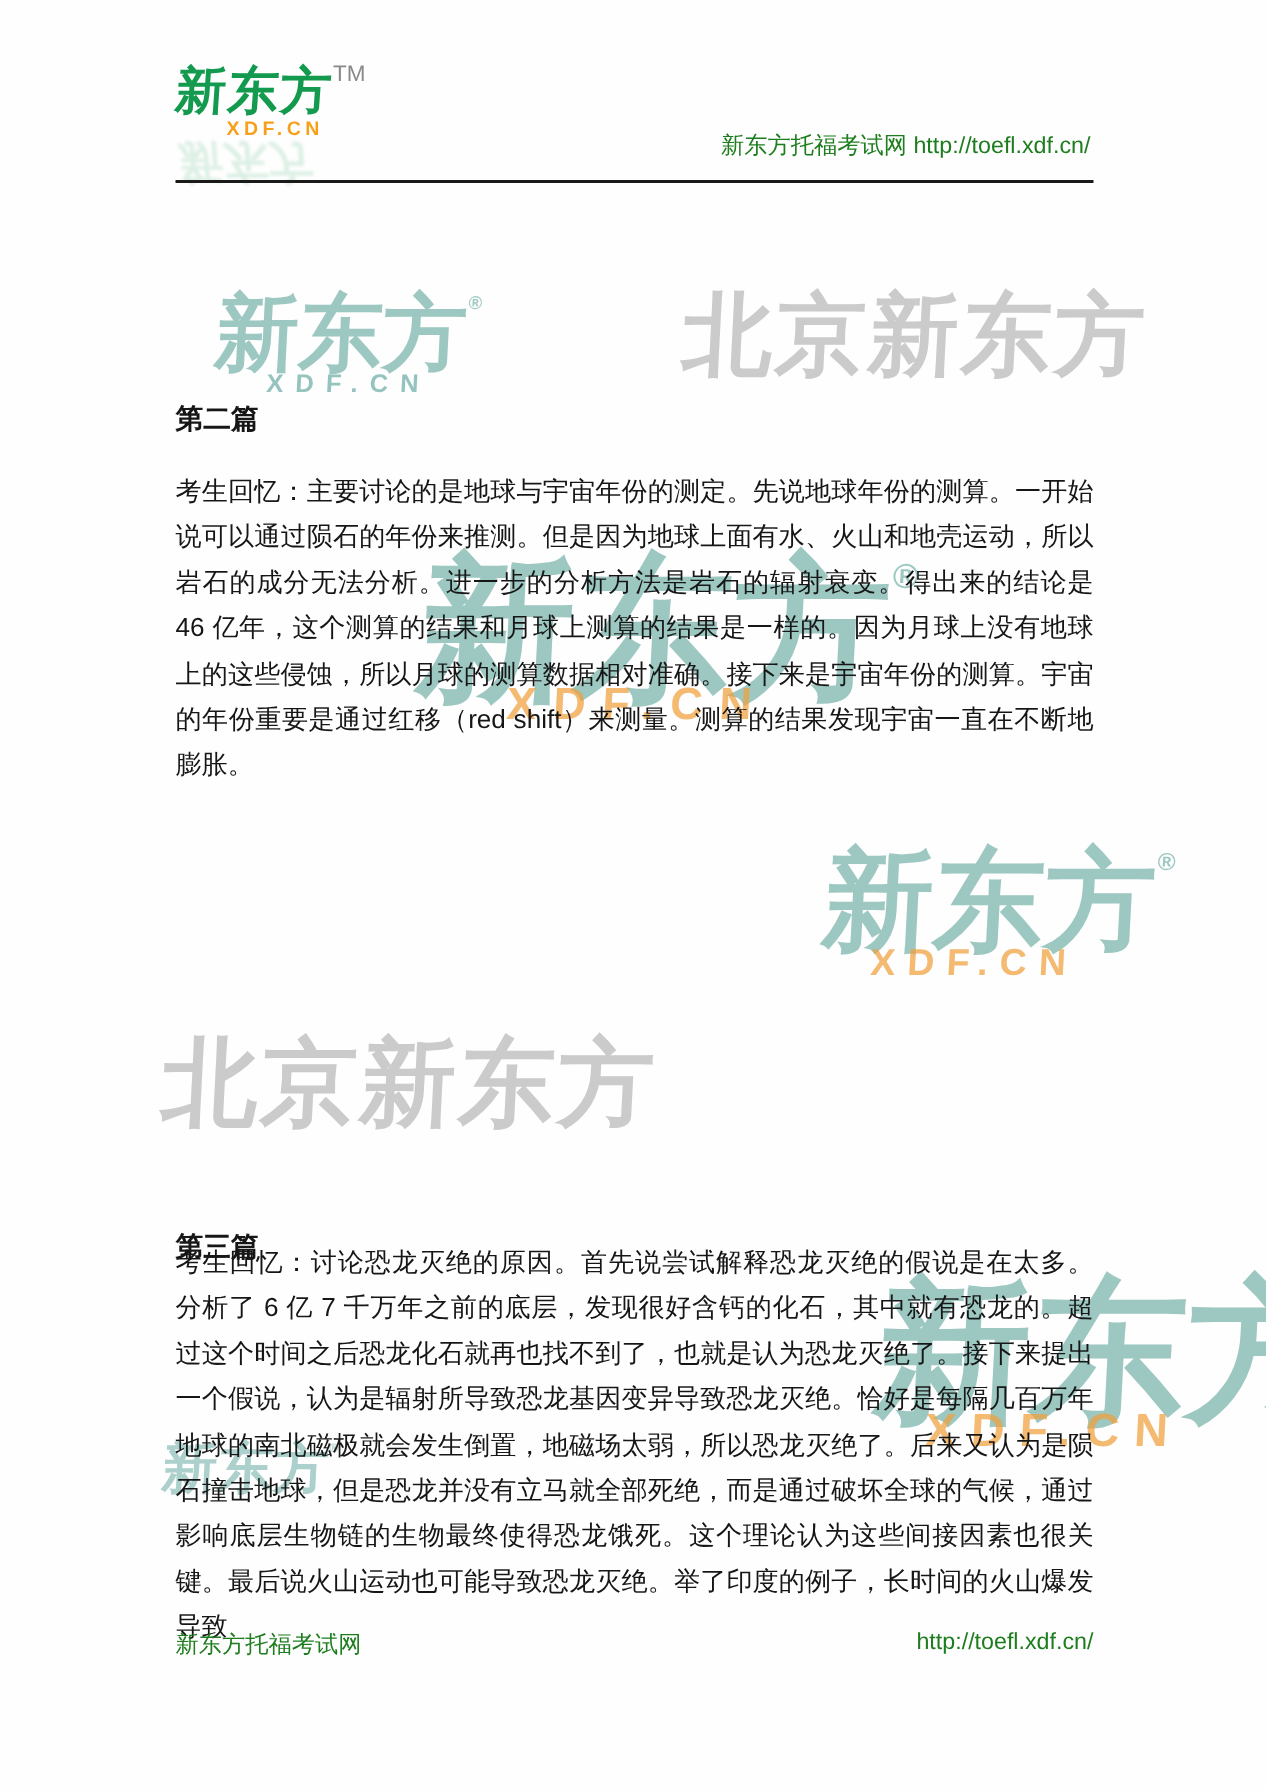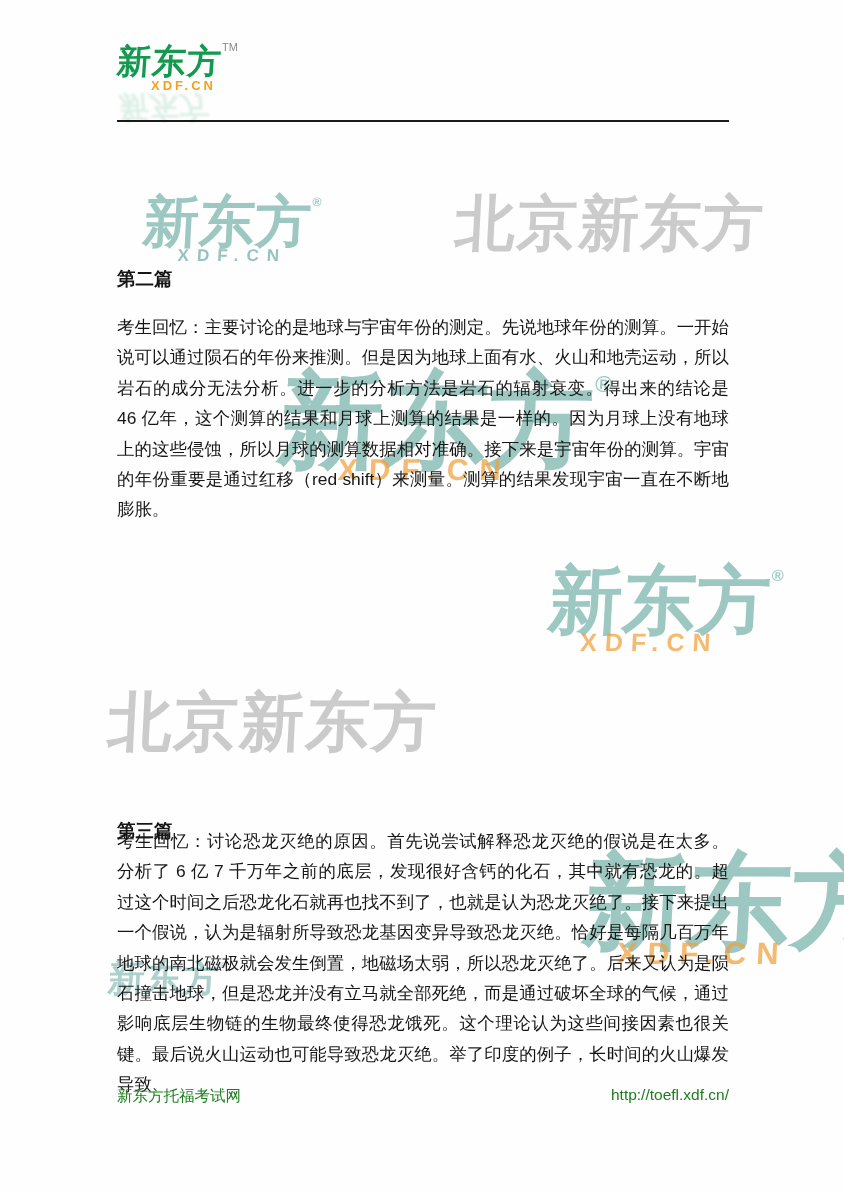--- a/index.html
+++ b/index.html
@@ -5,21 +5,21 @@
   html,body{margin:0;padding:0;background:#e8e8e8;}
   .page{
     position:relative;width:844px;height:1193px;margin:0 auto;
     background:#fefefe;overflow:hidden;
     font-family:"Liberation Sans","DejaVu Sans",sans-serif;
     color:#161616;
   }
   
   .logo{position:absolute;left:117px;top:44px;z-index:2;line-height:1;}
   .logo-cn{font-size:34px;font-weight:bold;color:#149a4e;letter-spacing:1px;display:inline-block;transform:skewX(-4deg);}
-  .logo-tm{font-size:11px;color:#8a8a8a;vertical-align:top;position:relative;top:-2px;margin-top:32px;}
+  .logo-tm{font-size:15px;color:#8a8a8a;vertical-align:top;position:relative;top:-2px;margin-top:32px;}
   .logo-sub{font-size:13px;font-weight:bold;color:#f7a11a;letter-spacing:3px;padding-left:34px;margin-top:1px;}
   .logo-reflect{font-size:30px;font-weight:bold;color:#149a4e;opacity:.14;transform:scaleY(-1) skewX(-4deg);filter:blur(1px);margin-top:0;padding-left:2px;}
   .header-site{position:absolute;top:87px;right:117px;z-index:2;font-size:15.5px;color:#1e7d1e;white-space:nowrap;}
   .header-divider{position:absolute;left:117px;top:120px;width:612px;height:2px;background:#1a1a1a;z-index:2;}
   
   .para{position:absolute;left:117px;width:612px;z-index:2;
         font-size:17.4px;line-height:30.4px;text-align:justify;text-align-last:left;}
   .sec-title{position:absolute;left:117px;z-index:2;font-size:18.5px;font-weight:bold;}
   #para-intro{top:124px;}
   #sec2-title{top:266px;}
@@ -53,20 +53,25 @@
 </head>
 <body>
 
 <div class="page">
 
   <div class="logo">
     <span class="logo-cn">新东方</span><span class="logo-tm">TM</span>
     <div class="logo-sub">XDF.CN</div>
     <div class="logo-reflect">新东方</div>
   </div>
+  <div class="header-site">
+    <span>新东方托福考试网</span>
+    <span> </span>
+    <span>http://toefl.xdf.cn/</span>
+  </div>
   <div class="header-divider"></div>
 
   <div class="wm wm-teal" id="wm1">
     <span>新东方</span><span class="wm-reg">®</span>
     <span class="wm-sub wm-sub-teal">XDF.CN</span>
   </div>
   <div class="wm wm-gray" id="wm2">北京新东方</div>
   <div class="wm wm-teal" id="wm3">
     <span>新东方</span><span class="wm-reg">®</span>
     <span class="wm-sub wm-sub-orange">XDF.CN</span>

